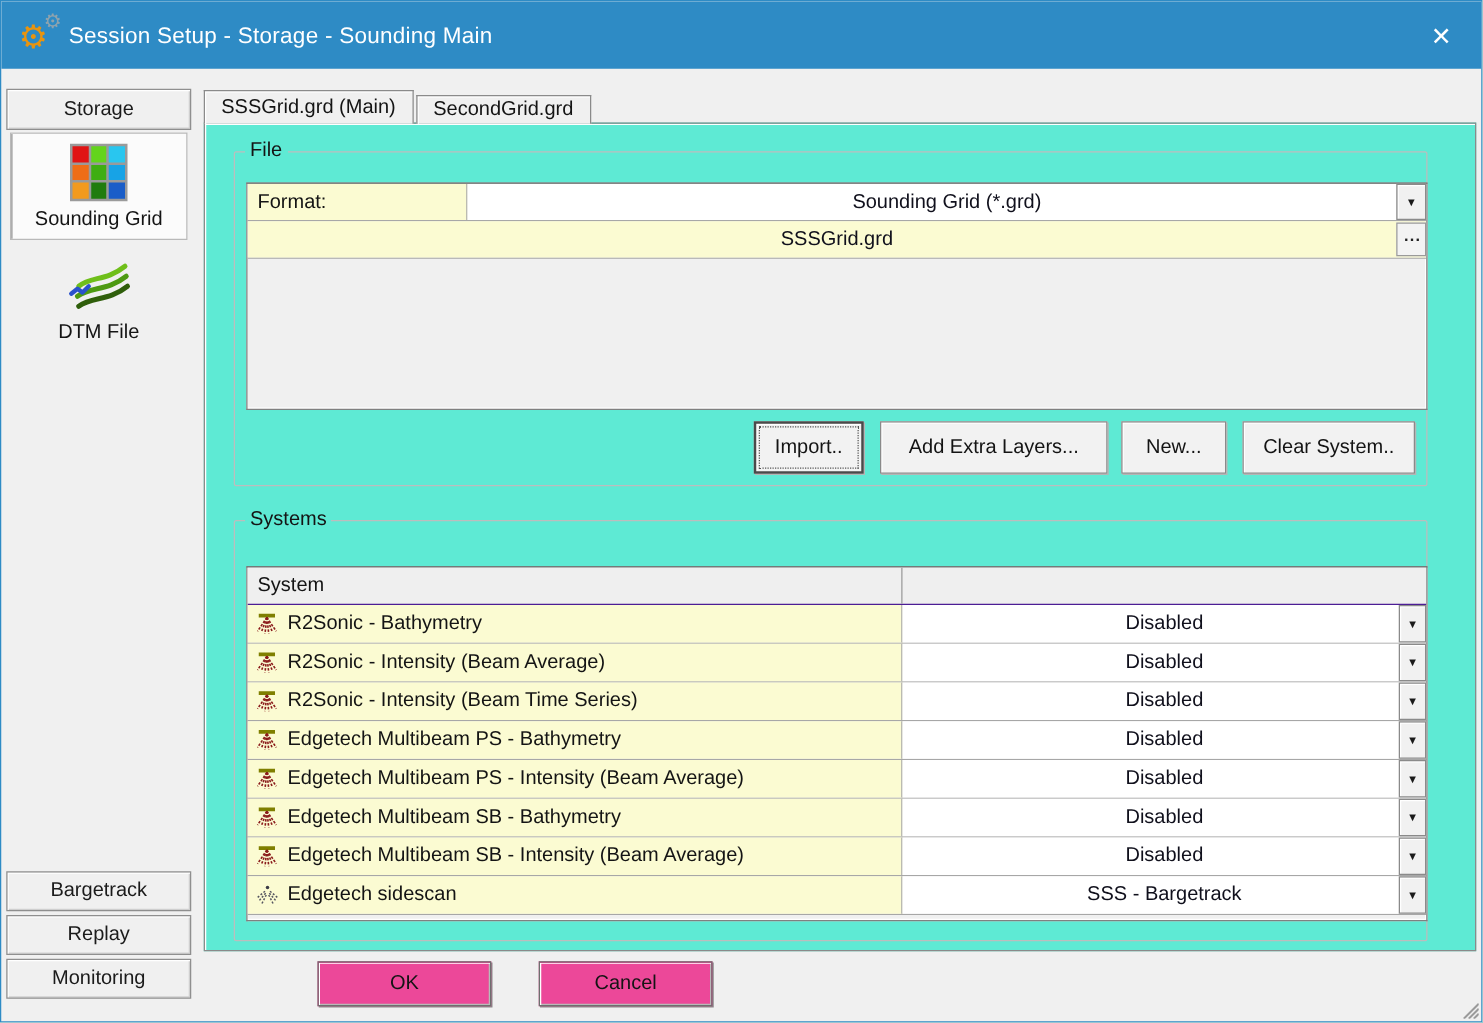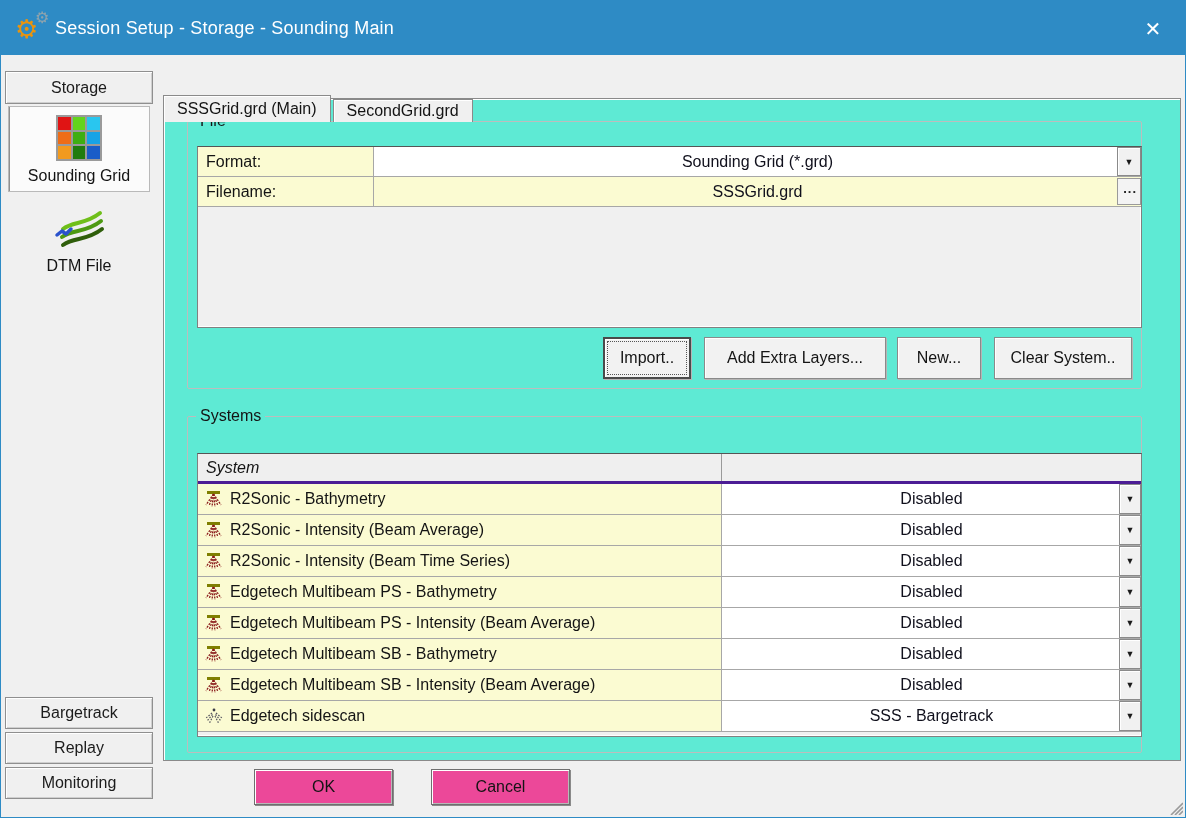--- a/index.html
+++ b/index.html
@@ -58,21 +58,21 @@
   .sidebar-bottom { position:absolute; left:4px; top:696px; width:148px; }
   .sidebar-bottom .cat-btn { height:32px; margin-bottom:3px; }
 
   
   .tab-strip { position:absolute; left:162px; top:71px; display:flex; align-items:flex-end; z-index:3; }
   .tab {
     border:1px solid #8a8a8a; border-bottom:none;
     background:#f0f0f0; padding:0 13px; font-size:16px; color:#141414;
     display:flex; align-items:center; cursor:pointer;
   }
-  .tab.active { height:27px; box-shadow:inset 1px 1px 0 #fff; position:relative; z-index:4;margin-top:23px; }
+  .tab.active { height:27px; box-shadow:inset 1px 1px 0 #fff; position:relative; z-index:4; }
   .tab.inactive { height:23px; margin-left:2px; box-shadow:inset 1px 1px 0 #fff; }
 
   .tab-panel {
     position:absolute; left:162px; top:97px; width:1018px; height:663px;
     background:#5eead4; border:1px solid #8a8a8a; box-shadow:inset 1px 1px 0 #ffffff;
     z-index:2;
   }
 
   
   fieldset {
@@ -123,21 +123,21 @@
     font-size:16px; color:#141414; display:flex; align-items:center; justify-content:center;
     cursor:pointer; font-family:"Liberation Sans", sans-serif;
   }
   .btn-import { width:88px; border:2px solid #4a4a4a; outline:1px dotted #555; outline-offset:-5px; margin-right:13px; }
   .btn-addextra { width:182px; margin-right:11px; }
   .btn-new { width:84px; margin-right:13px; }
   .btn-clear { width:138px; }
 
   
   .systems-sunken { left:9px; top:28px; width:945px; height:284px; overflow:hidden; }
-  .tbl-header { display:flex; height:30px; background:var(--header-gray,#efefef); border-bottom:3px solid #4c1d95;font-style:italic; }
+  .tbl-header { display:flex; height:30px; background:var(--header-gray,#efefef); border-bottom:1px solid #4c1d95; }
   .tbl-header .col-sys {
     width:524px; border-right:1px solid #9a9a9a; display:flex; align-items:center;
     padding-left:8px; font-size:16px; color:#141414;
   }
   .tbl-header .col-val { flex:1; }
   .tbl-row { display:flex; height:31px; border-bottom:1px solid #a7a7a7; }
   .cell-sys {
     width:524px; background:var(--cell-yellow,#fbfbd2); border-right:1px solid #a7a7a7;
     display:flex; align-items:center; padding-left:6px; font-size:16px; color:#141414;
   }
@@ -251,21 +251,20 @@
 
       <div class="sunken file-sunken">
         <div class="kv-row">
           <div class="kv-label">Format:</div>
           <div class="kv-value">
             <span>Sounding Grid (*.grd)</span>
             <span class="combo-btn">▼</span>
           </div>
         </div>
         <div class="kv-row">
-          <div class="kv-label">Filename:</div>
           <div class="kv-value yellow">
             <span>SSSGrid.grd</span>
             <span class="browse-btn">...</span>
           </div>
         </div>
       </div>
 
       <div class="file-buttons">
         <button class="btn btn-import">Import..</button>
         <button class="btn btn-addextra">Add Extra Layers...</button>

